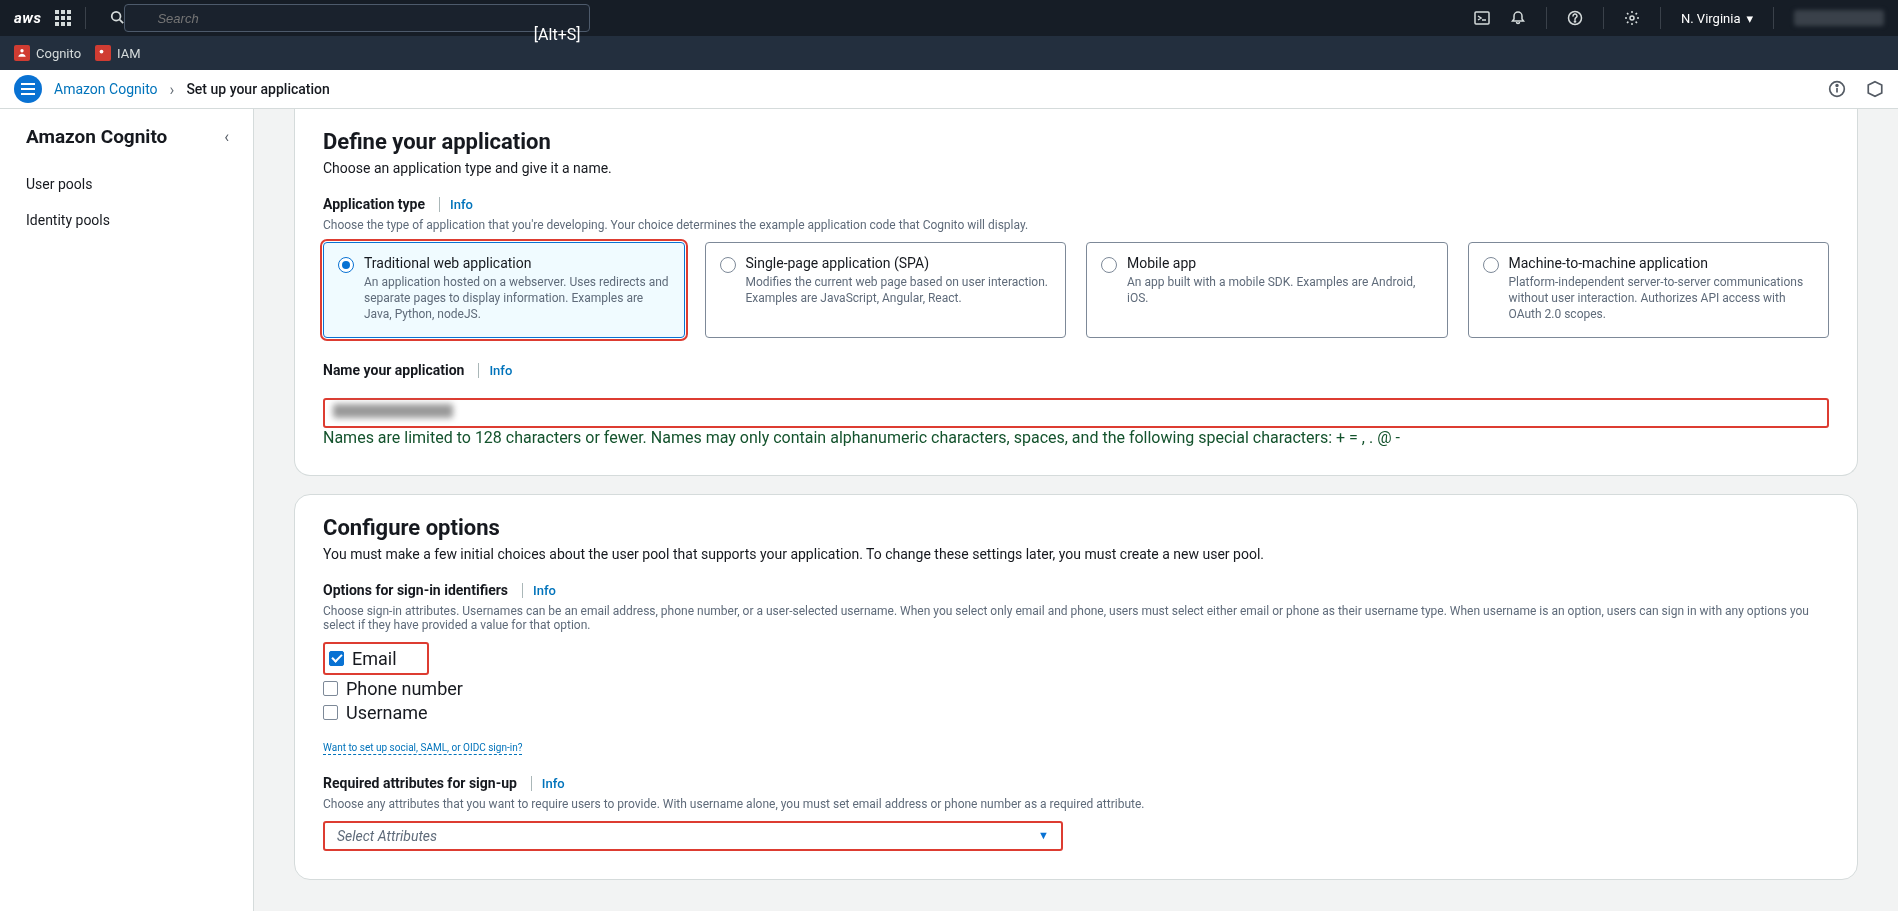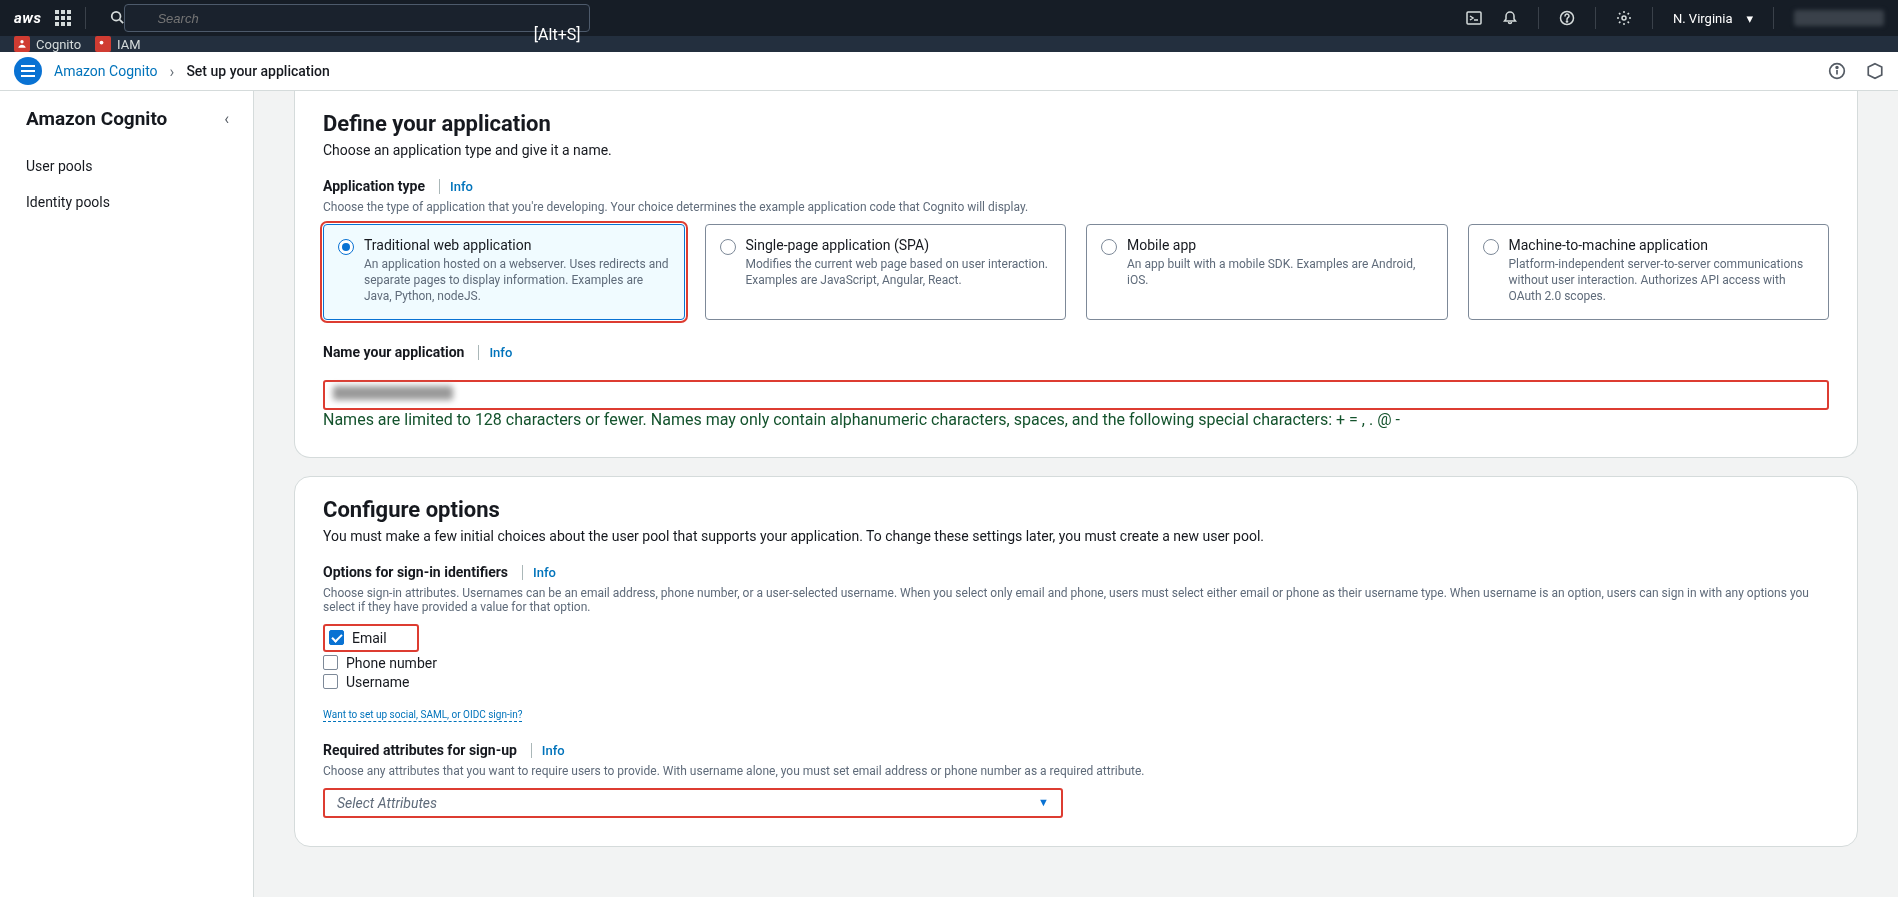--- a/index.html
+++ b/index.html
@@ -11,27 +11,27 @@
 .aws-logo { font-weight:700; font-style:italic; color:#fff; font-size:15px; letter-spacing:0.5px; }
 .grid-icon { display:grid; grid-template-columns:repeat(3,4px); grid-template-rows:repeat(3,4px); gap:2px; }
 .grid-icon span { background:#d5dbdb; width:4px; height:4px; }
 .searchwrap { position:relative; flex:0 0 490px;padding-left:24px; }
 .searchwrap input { width:100%; height:28px; background:#1a222d; border:1px solid #4d5a6b; border-radius:4px; padding:0 10px 0 32px; color:#d5dbdb; font-style:italic; font-size:13px; }
 .searchwrap .mag { position:absolute; left:10px; top:6px; color:#d5dbdb; }
 .searchwrap .kbd { position:absolute; right:10px; top:21px; color:#ffffff; font-size:16px; }
 .topnav-spacer { flex:1; }
 .top-icons { display:flex; align-items:center; gap:20px; color:#d5dbdb; }
 .top-icons .ico { width:16px; height:16px; display:flex; align-items:center; justify-content:center; }
-.region { font-size:13px; color:#fff; display:flex; align-items:center; gap:14px; }
+.region { font-size:13px; color:#fff; display:flex; align-items:center; gap:6px; }
 .acct-blur { width:90px; height:16px; background:#3a414a; filter:blur(2px); border-radius:3px; }
 .top-divider { width:1px; height:22px; background:#3a414a; }
 svg { display:block; }
 
 
-.favbar { background:#232f3e; height:16px; display:flex; align-items:center; padding:0 14px; gap:14px; }
+.favbar { background:#232f3e; height:34px; display:flex; align-items:center; padding:0 14px; gap:14px; }
 .fav-chip { display:flex; align-items:center; gap:6px; color:#d5dbdb; font-size:13px; }
 .fav-icon { width:16px; height:16px; background:#d03c32; border-radius:2px; display:flex; align-items:center; justify-content:center; }
 .fav-icon svg { width:12px; height:12px; }
 
 
 .crumbbar { height:39px; border-bottom:1px solid #d5dbdb; display:flex; align-items:center; padding:0 14px; gap:12px; }
 .menu-btn { width:28px; height:28px; border-radius:50%; background:#0972d3; display:flex; align-items:center; justify-content:center; }
 .menu-btn span { width:14px; height:2px; background:#fff; box-shadow:0 -5px 0 #fff, 0 5px 0 #fff; }
 .crumb-link { color:#0073bb; font-size:14px; }
 .crumb-sep { color:#687078; }
@@ -70,21 +70,21 @@
 .app-name-row { margin-bottom:8px; }
 .app-name-input { width:100%; height:30px; border:2px solid #dd3c31; border-radius:3px; padding:0 10px; font-size:14px; margin-top:8px; }
 .app-name-blur { position:absolute; left:10px; top:14px; width:120px; height:14px; background:#999; filter:blur(3px); border-radius:2px; }
 .app-name-wrap { position:relative; }
 .constraint { font-size:16px; color:#14532d; }
 
 .checkbox-row { display:flex; align-items:center; gap:8px; margin:3px 0; }
 .checkbox { width:15px; height:15px; border:1px solid #7d8998; border-radius:2px; background:#fff; display:inline-flex; align-items:center; justify-content:center; }
 .checkbox.checked { background:#0972d3; border-color:#0972d3; }
 .checkbox.checked::after { content:""; width:4px; height:8px; border:solid #fff; border-width:0 2px 2px 0; transform:rotate(45deg); margin-top:-2px; }
-.checkbox-label { font-size:14px; }
+.checkbox-label { font-size:18px; }
 .email-outline { border:2px solid #dd3c31; display:inline-flex; padding:1px 30px 1px 4px; border-radius:3px; }
 
 .dotted-link { color:#0073bb; text-decoration:underline; text-decoration-style:dashed; text-underline-offset:3px; font-size:10px; display:inline-block; margin:16px 0 20px 0; }
 
 .select-box { width:740px; height:30px; border:2px solid #dd3c31; border-radius:3px; display:flex; align-items:center; justify-content:space-between; padding:0 12px; margin-top:8px; }
 .select-box .placeholder { font-style:italic; color:#5f6b7a; font-size:14px; }
 .select-box .caret { color:#0972d3; font-size:11px; }
 </style>
 </head>
 <body>

